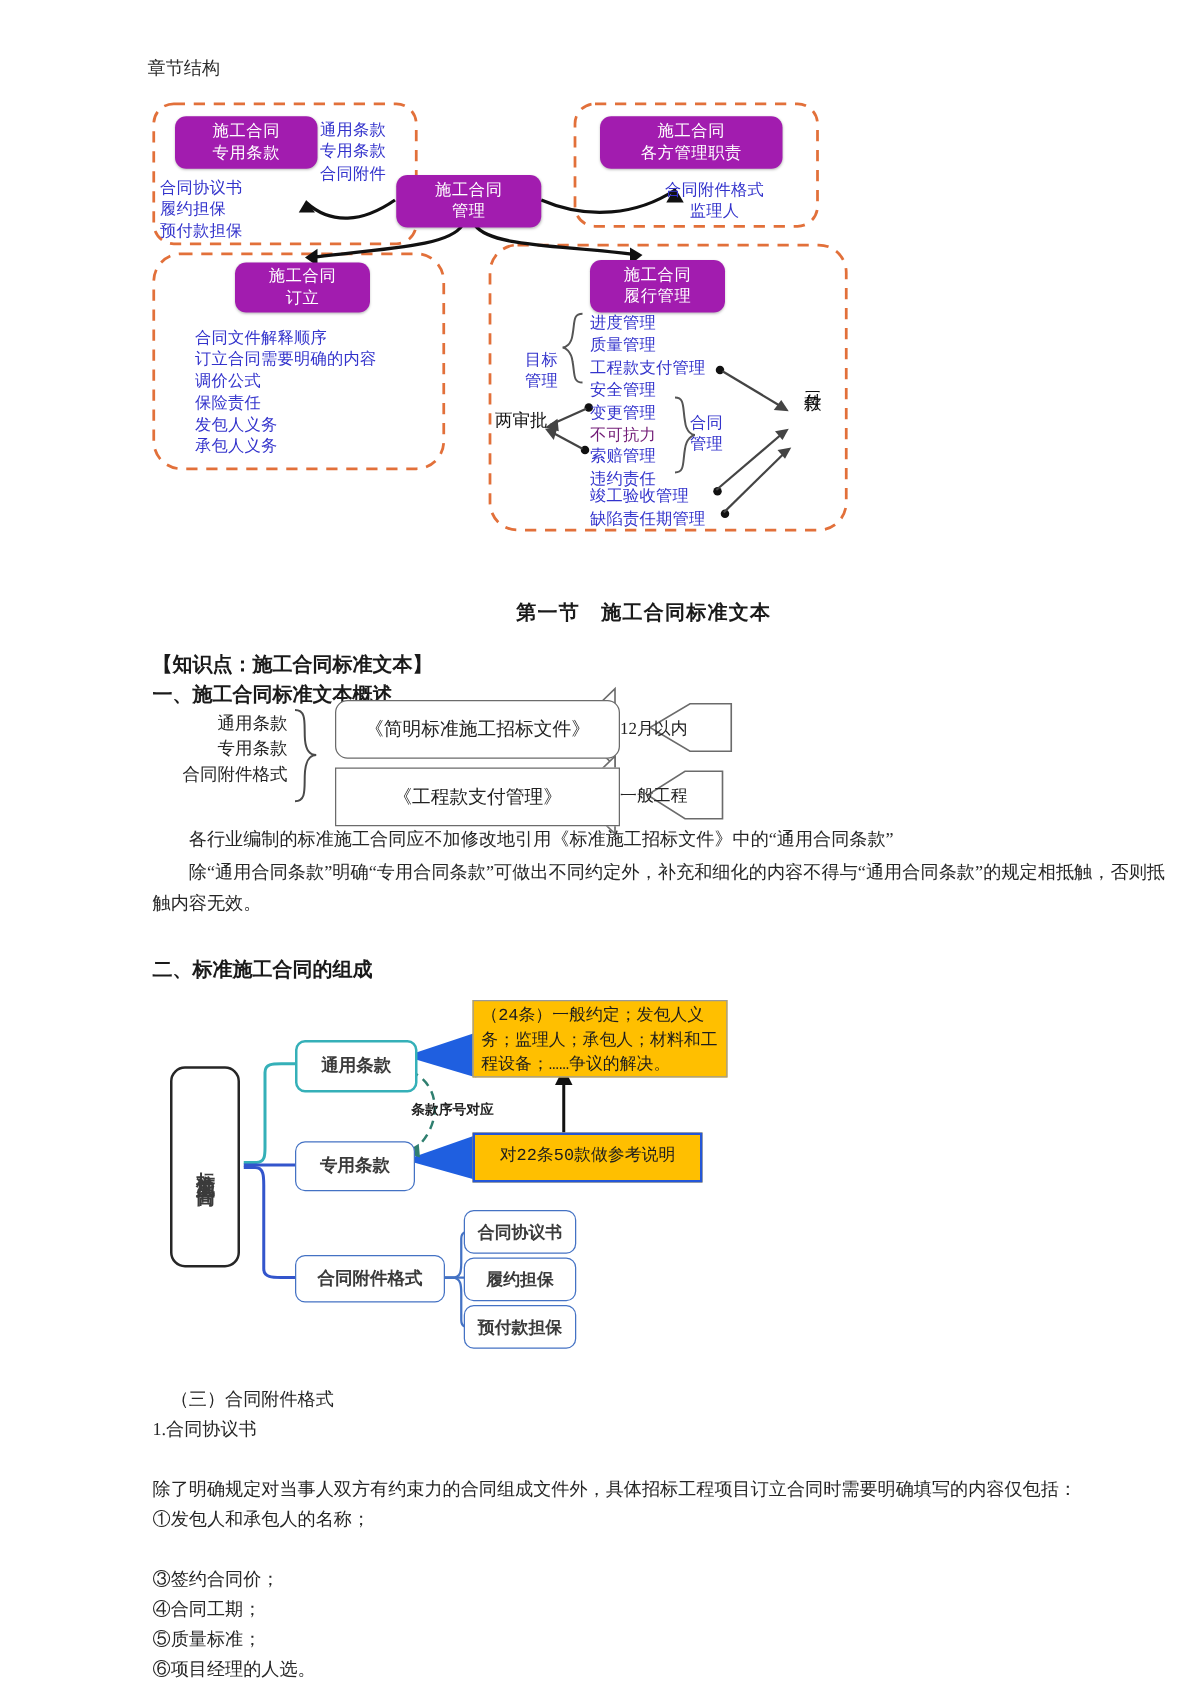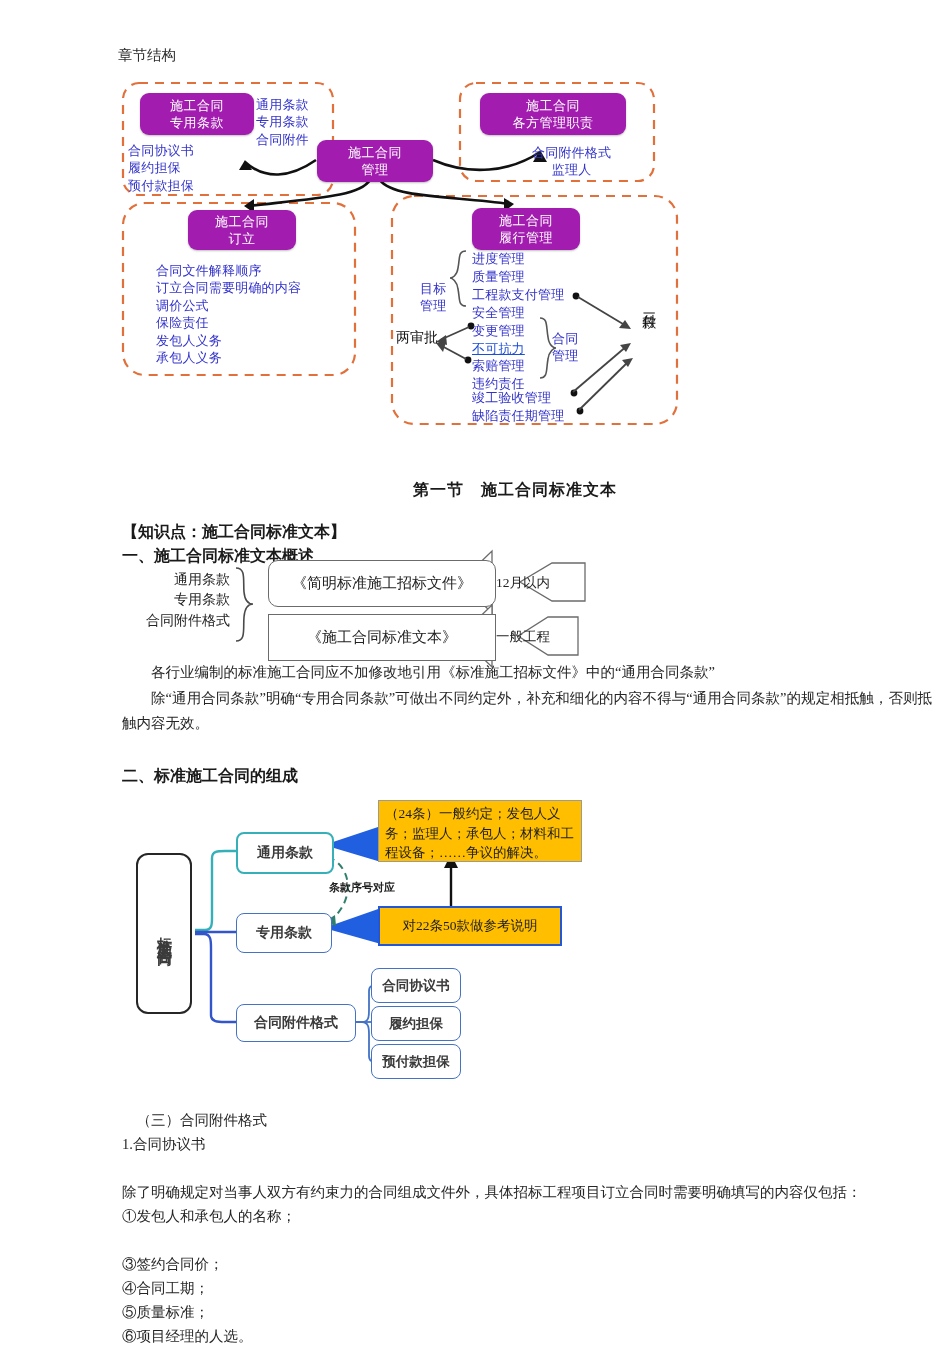--- a/index.html
+++ b/index.html
@@ -75,21 +75,21 @@
   }
   .bluetext {
     position: absolute;
     color: #3333cc;
     font-family: "DejaVu Sans", "Liberation Sans", sans-serif;
     font-size: 13px;
     line-height: 1.34;
     white-space: pre;
     letter-spacing: 0.2px;
   }
-  .bluetext.lt { color: #1d4ed8; text-decoration: underline; }
+  .bluetext.lt { color: #701a75; }
   .blacktext {
     position: absolute;
     color: #111111;
     font-family: "DejaVu Sans", "Liberation Sans", sans-serif;
     font-size: 14px;
     line-height: 1.34;
     white-space: pre;
   }
   .vtext {
     writing-mode: vertical-rl;
@@ -149,21 +149,21 @@
     color: #3b3b3b;
     font-weight: bold;
     letter-spacing: 3px;
   }
   .mm-teal { border: 2px solid #35b0b8; }
   .mm-blue { border: 1.8px solid #4472c4; }
   .mm-blue2 { border: 1.6px solid #4472c4; font-size: 13.5px; }
   .orangebox {
     position: absolute;
     background: #FFBF00;
-    font-family: Liberation Serif, serif;
+    font-family: Liberation Mono, monospace;
     font-size: 13.5px;
     line-height: 1.45;
     color: #1d1d1d;
     padding: 3px 6px;
     box-sizing: border-box;
   }
   .orangebox.bordered { border: 2.5px solid #2456d8; }
   .orangebox.thin { border: 1px solid #9a9a9a; }
   .dash-label {
     position: absolute;
@@ -305,21 +305,21 @@
     <div class="brace-label" style="left:82px; top:570px; width:108px;">通用条款
 专用条款
 合同附件格式</div>
 
     <div class="bandbox" style="left:228px; top:560px; width:226px; height:45px;border-radius:10px;">
       <span>《简明标准施工招标文件》</span>
     </div>
     <div class="chev-label" style="left:456px; top:574px;">12月以内</div>
 
     <div class="bandbox" style="left:228px; top:614px; width:226px; height:45px;">
-      <span>《施工合同标准文本》</span>
+      <span>《工程款支付管理》</span>
     </div>
     <div class="chev-label" style="left:456px; top:628px;">一般工程</div>
   </div>
 
   <div class="para" style="left:82px; top:660px;">
     <span class="indent"></span><span>各行业编制的标准施工合同应不加修改地引用《标准施工招标文件》中的“通用合同条款”</span>
   </div>
   <div class="para" style="left:82px; top:686px;">
     <span class="indent"></span><span>除“通用合同条款”明确“专用合同条款”可做出不同约定外，补充和细化的内容不得与“通用合同条款”的规定相抵触，否则抵触内容无效。</span>
   </div>

